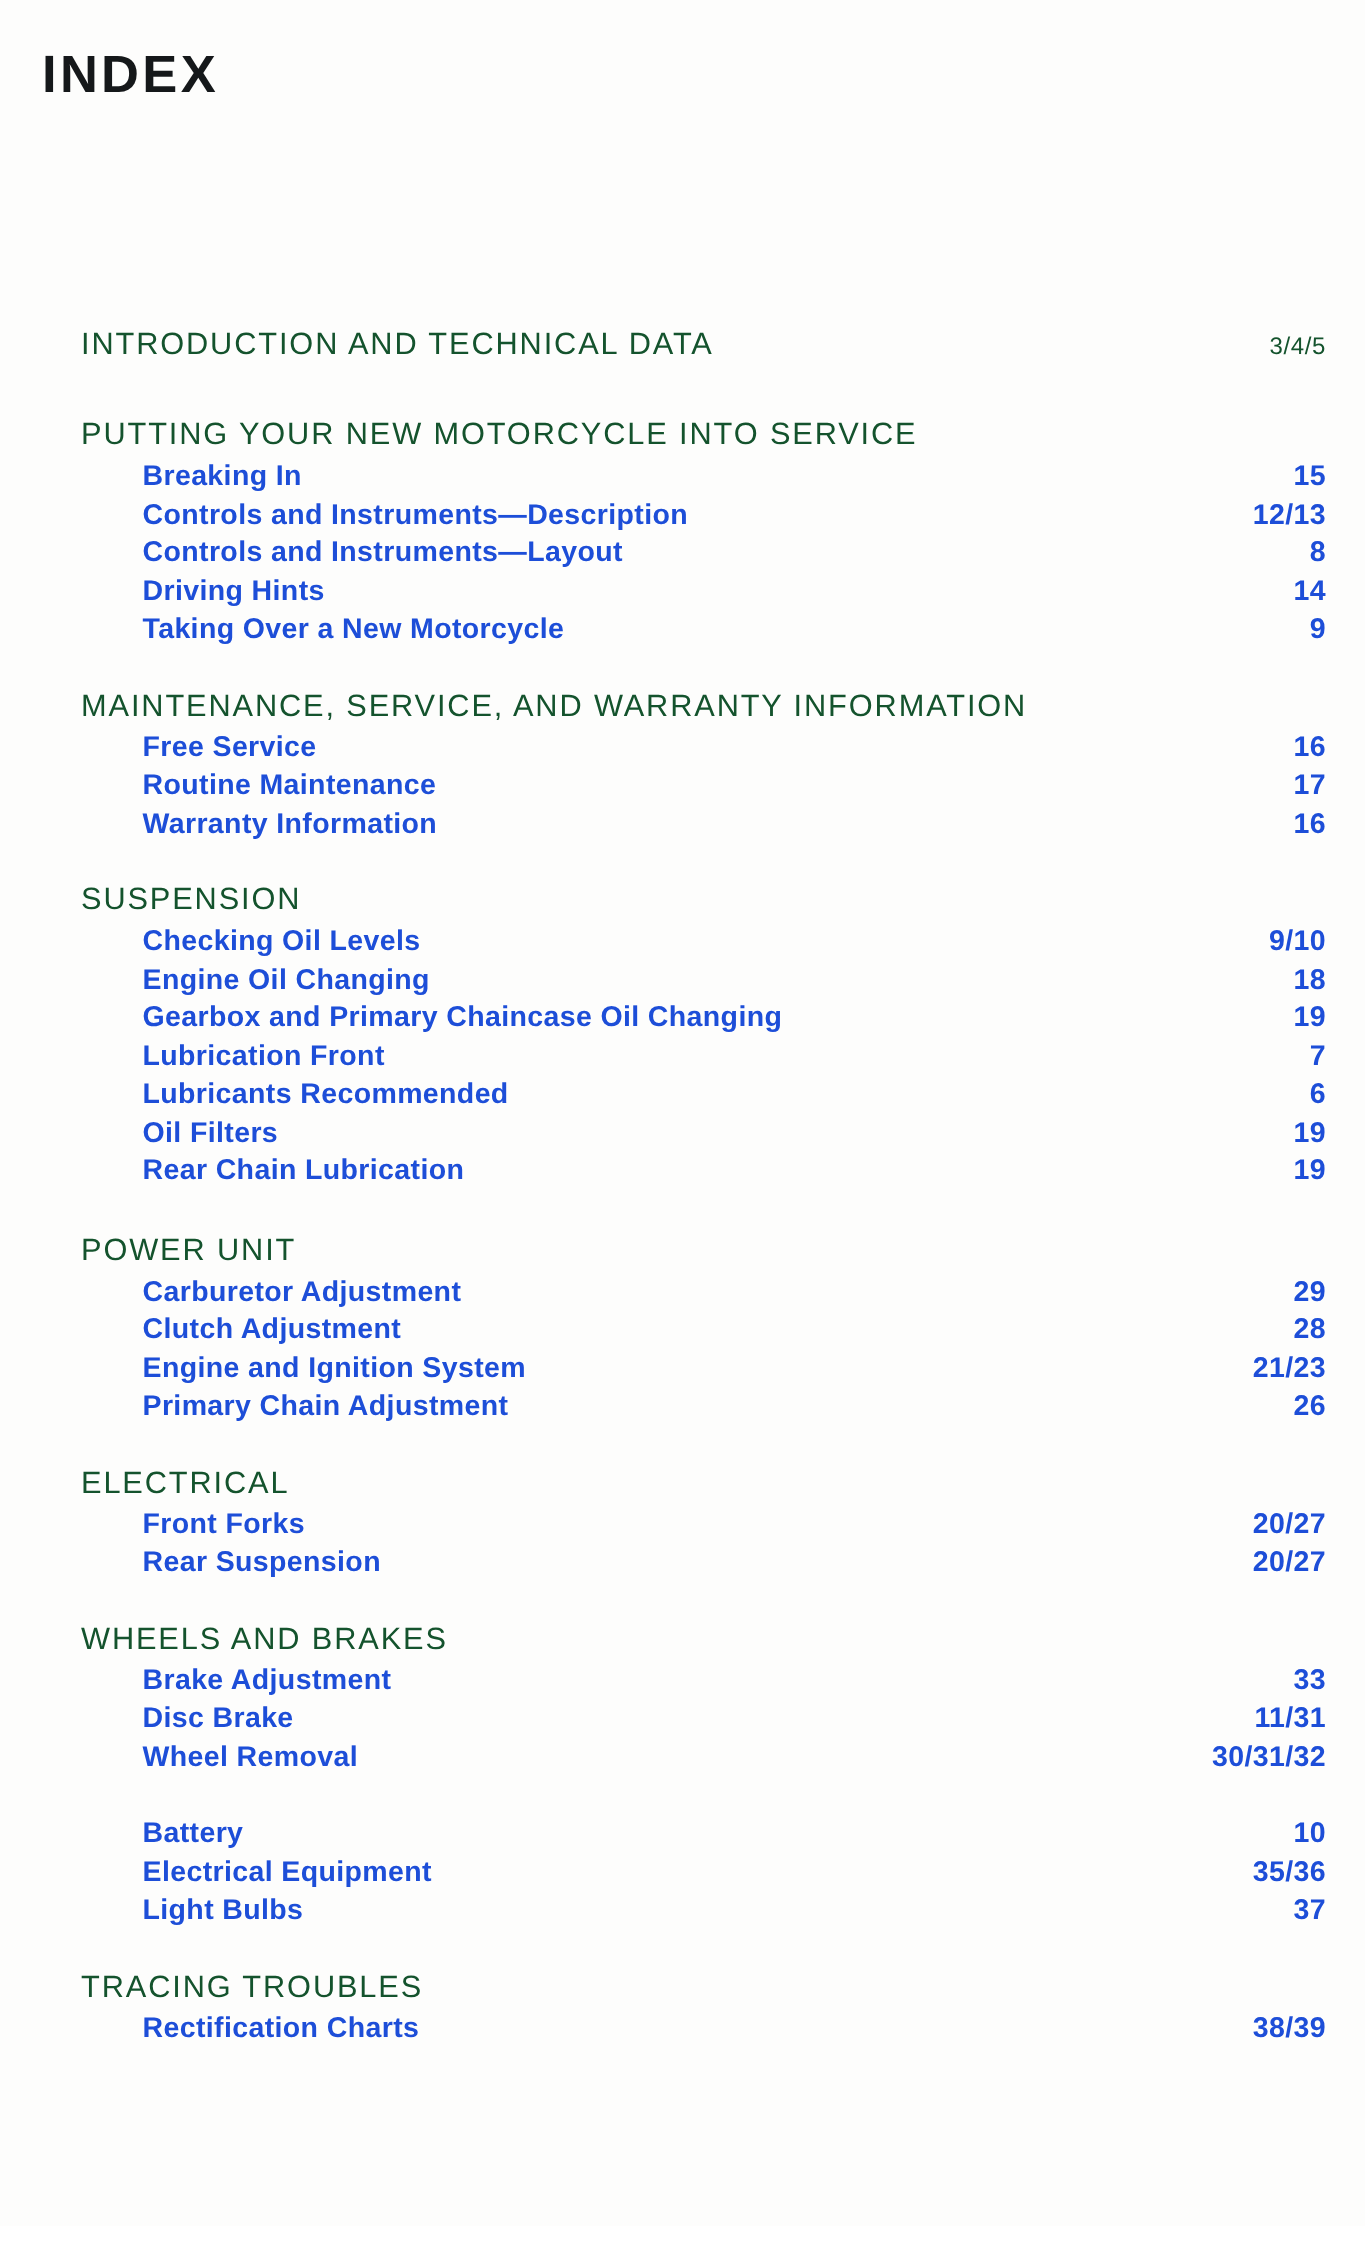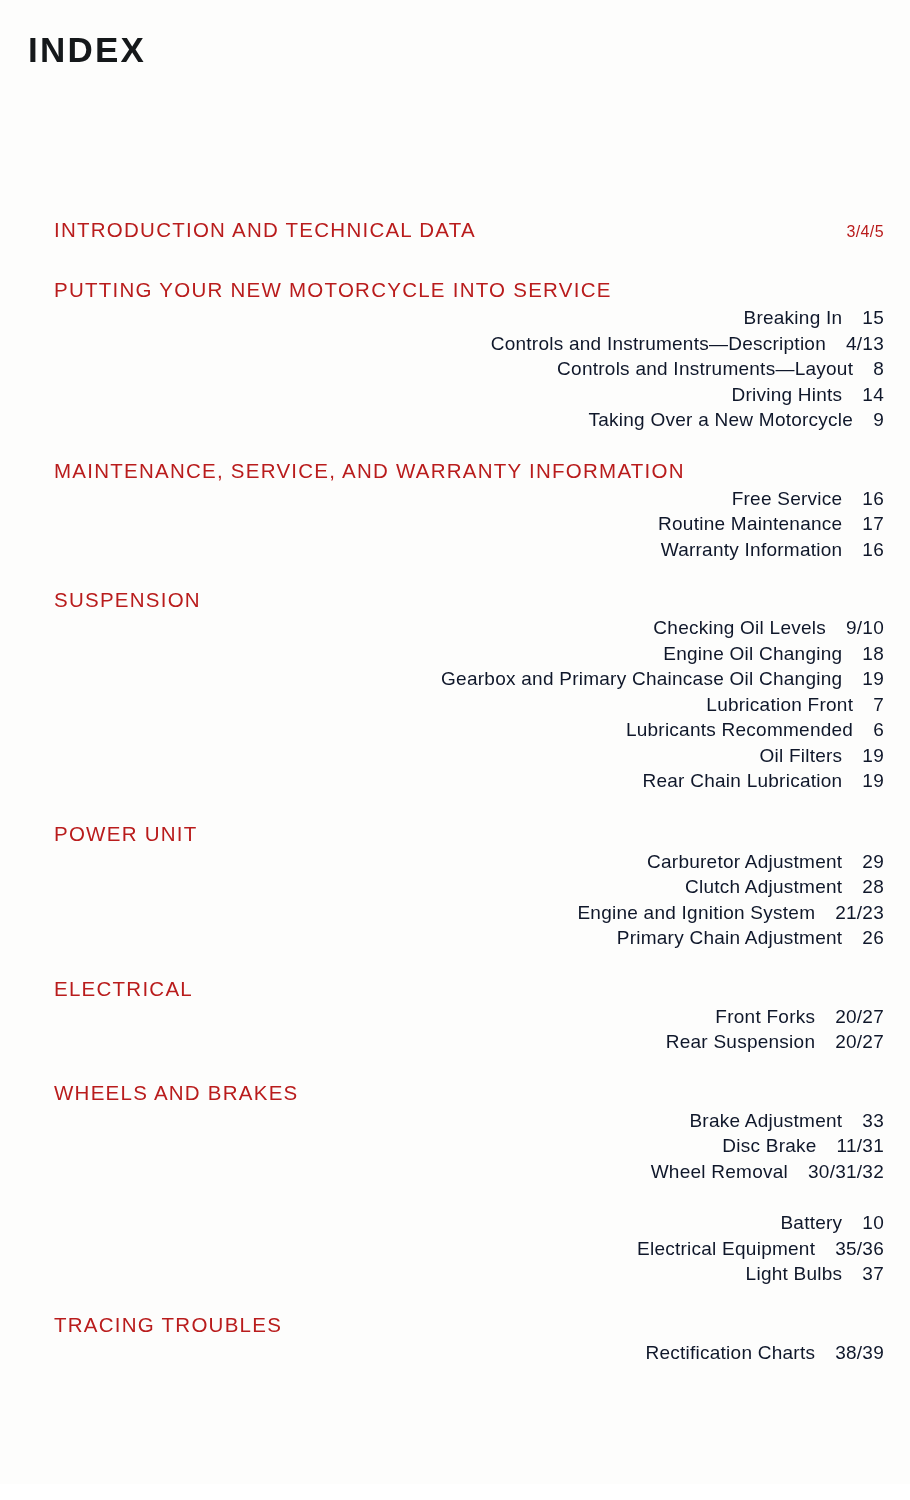--- a/index.html
+++ b/index.html
@@ -38,45 +38,46 @@
   }
   .section {
     margin-bottom: 26px;
   }
   .section-head {
     display: flex;
     align-items: baseline;
     justify-content: space-between;
     font-size: 20.5px;
     letter-spacing: 1.25px;
-    color: #b91c1c;
+    color: #14532d;
     margin-bottom: 3px;
     white-space: nowrap;
   }
   .section-head .title {
     flex: 0 1 auto;
   }
   .section-head .pages {
     flex: 0 0 auto;
     font-size: 16px;
     letter-spacing: 0.4px;
     padding-left: 20px;
   }
   .entries {
     margin-left: 41px;
   }
   .entry {
     display: flex;
     align-items: baseline;
-    justify-content: flex-end;
+    justify-content: space-between;
     font-size: 19px;
     line-height: 25.5px;
     letter-spacing: 0.25px;
-    color: #0f172a;
+    color: #1d4ed8;
     white-space: nowrap;
+    font-weight: bold;
   }
   .entry .label {
     flex: 0 1 auto;
   }
   .entry .pg {
     flex: 0 0 auto;
     padding-left: 20px;
     text-align: right;
   }
   
@@ -100,21 +101,21 @@
           <span class="title">PUTTING YOUR NEW MOTORCYCLE INTO SERVICE</span>
           <span class="pages"></span>
         </div>
         <div class="entries">
           <div class="entry">
             <span class="label">Breaking In</span>
             <span class="pg">15</span>
           </div>
           <div class="entry">
             <span class="label">Controls and Instruments—Description</span>
-            <span class="pg">4/13</span>
+            <span class="pg">12/13</span>
           </div>
           <div class="entry">
             <span class="label">Controls and Instruments—Layout</span>
             <span class="pg">8</span>
           </div>
           <div class="entry">
             <span class="label">Driving Hints</span>
             <span class="pg">14</span>
           </div>
           <div class="entry">

